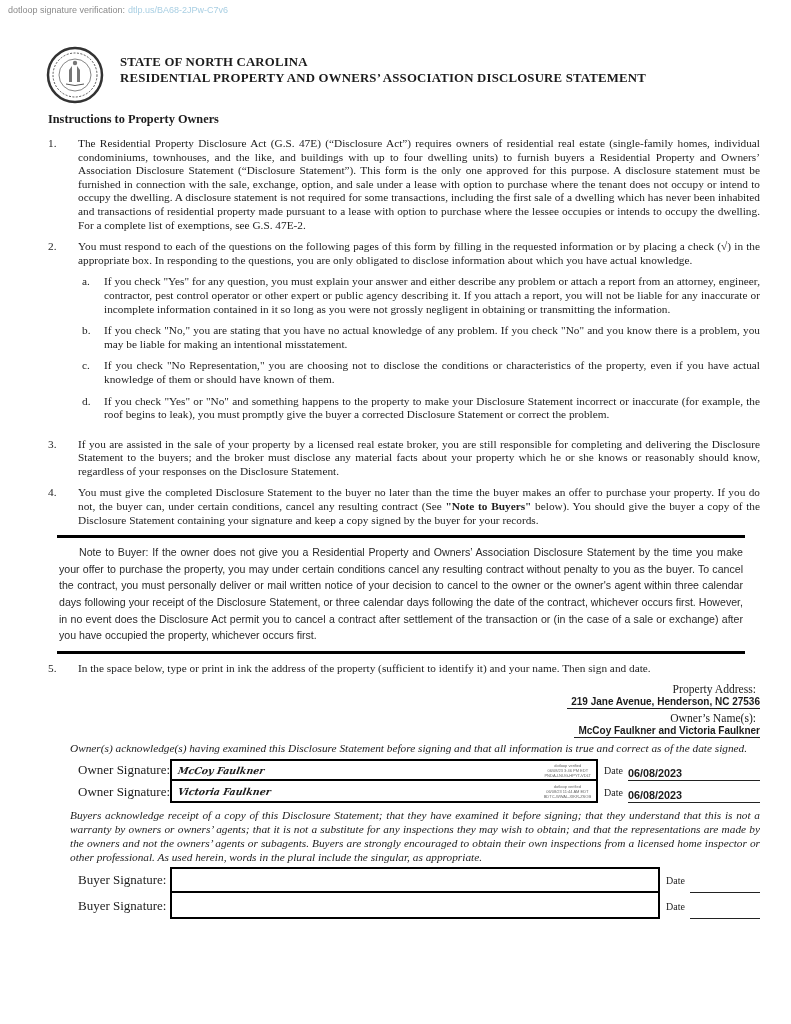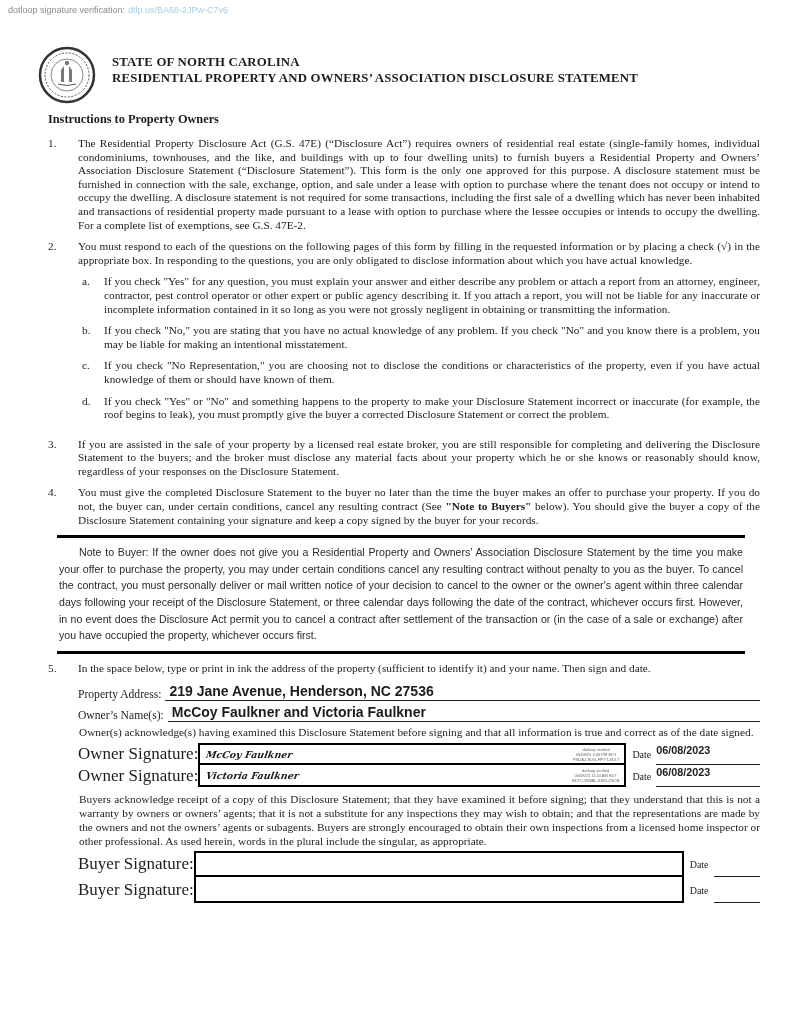--- a/index.html
+++ b/index.html
@@ -12,21 +12,21 @@
     color:#1c1c1c;
     overflow:hidden;
   }
   .verify-line {
     position:absolute; top:5px; left:8px;
     font-family:"Liberation Sans", sans-serif;
     font-size:9px; color:#8b8b8b;
   }
   .verify-line a { color:#a9cfe3; text-decoration:none; margin-left:3px; cursor:pointer; }
 
-  .header { position:absolute; top:46px; left:38px; right:30px; }
+  .header { position:absolute; top:46px; left:46px; right:30px; }
   .seal { position:absolute; left:0; top:0; width:58px; height:58px; }
   .header-titles { margin-left:74px; padding-top:8px; }
   .header-titles .t1, .header-titles .t2 {
     font-weight:bold; font-size:12.8px; letter-spacing:.2px; line-height:16px;
   }
 
   .content { position:absolute; top:112px; left:48px; width:712px; }
   .instr-heading { font-weight:bold; font-size:12.3px; margin-bottom:10px; }
 
   .li { display:flex; margin-bottom:8px; }
@@ -40,52 +40,52 @@
 
   .note-box {
     margin:4px 0 8px 9px; width:688px;
     border-top:3px solid #000; border-bottom:3px solid #000;
     padding:6px 2px 7px 2px;
     font-family:"Liberation Sans", sans-serif;
     font-size:10.6px; line-height:16.6px; text-align:justify;
     text-indent:20px; color:#2a2a2a;
   }
 
-  .fieldrow { display:flex; align-items:flex-end; margin:3px 0 3px 30px; font-size:11.6px; }
+  .fieldrow { display:flex; align-items:flex-end; margin:3px 0 3px 30px; font-size:11.6px;flex-direction:column; }
   .fieldrow .flabel { white-space:nowrap; padding-right:4px; }
   .fieldrow .fvalue {
     flex:1; border-bottom:1.4px solid #222;
     font-family:"Liberation Sans", sans-serif;
-    font-weight:bold; font-size:14px; padding:0 0 1px 4px;
-  }
-
-  .ack { margin:4px 0 3px 31px; font-size:11.3px; line-height:13.8px; text-align:justify; }
+    font-weight:bold; font-size:10px; padding:0 0 1px 4px;
+  }
+
+  .ack { margin:4px 0 3px 22px; font-style:italic; font-size:11.3px; line-height:13.8px; text-align:justify; }
 
   .sigrow { display:flex; align-items:stretch; margin-left:30px; height:22px; }
-  .sigrow .slabel { flex:0 0 92px; font-size:17px; align-self:center; white-space:nowrap; }
+  .sigrow .slabel { flex:0 0 92px; font-size:13px; align-self:center; white-space:nowrap; }
   .sigbox {
     flex:0 0 428px; border:2px solid #000; background:#fff;
     display:flex; align-items:center; justify-content:space-between;
     padding:0 3px 0 6px; position:relative;
   }
   .sigrow + .sigrow .sigbox { border-top:none; }
   .signature {
     font-family:"DejaVu Serif", serif; font-style:italic; font-weight:bold;
     font-size:9.5px; transform:skewX(-10deg); white-space:nowrap;
   }
   .stamp {
     text-align:center; font-family:"Liberation Sans", sans-serif;
     font-size:4px; line-height:5px; color:#666; padding-right:2px;
   }
   .daterow { display:flex; align-items:flex-end; margin-left:6px; flex:1; }
   .daterow .dlabel { font-size:10px; padding-right:5px; align-self:center; }
   .daterow .dvalue {
     flex:1; border-bottom:1.4px solid #222;
     font-family:"Liberation Sans", sans-serif; font-weight:bold;
-    font-size:10.8px; padding-bottom:8px; min-height:13px;
+    font-size:10.8px; padding-bottom:1px; min-height:13px;
   }
 
   .footer { position:absolute; top:975px; left:52px; width:712px; font-size:10.3px;font-weight:bold; }
   .footer .recrev { line-height:12px; }
   .footer .pageno { position:absolute; top:2px; left:0; width:100%; text-align:left; }
 </style>
 </head>
 <body>
 
 <div class="page">

